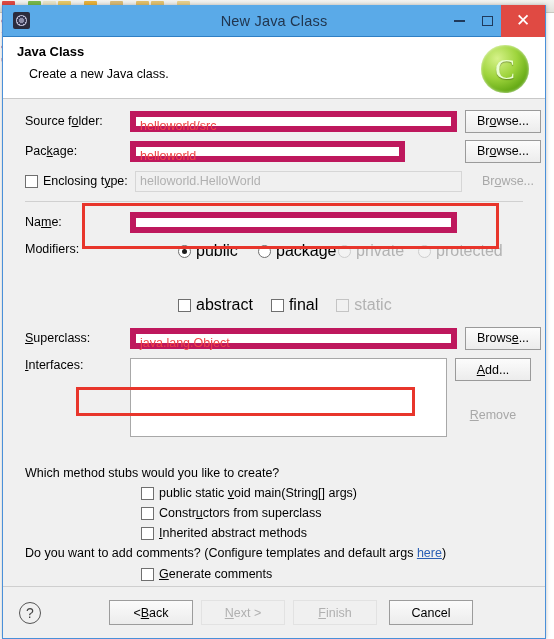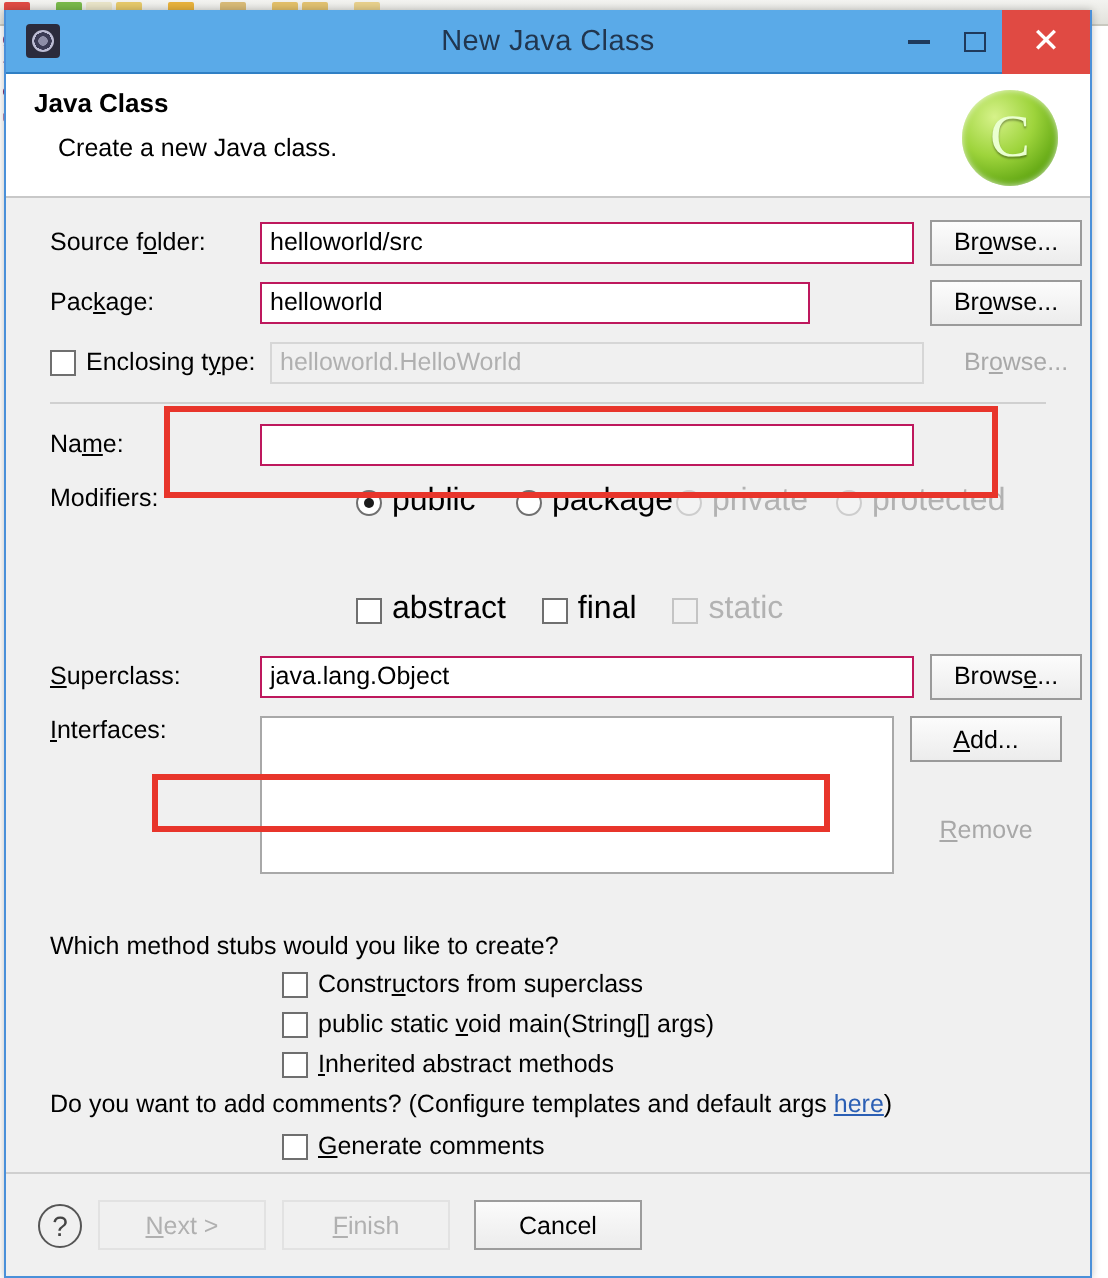--- a/index.html
+++ b/index.html
@@ -93,22 +93,22 @@
     color: #eaffd0; font-weight: normal; line-height: 1;
     text-shadow: 0 1px 1px rgba(0,0,0,.35);
   }
 
   
   #dlg-body { position: relative; padding: 12px 0 0 0; height: 500px; }
 
   .row { display: flex; align-items: center; height: 20px; margin-bottom: 10px; padding: 0 14px 0 22px; }
   .lbl { width: 105px; font-size: 12.5px; color: #000; flex: 0 0 auto; }
   .txt {
-    height: 21px; border: 1px solid #be185d; background: #ffffff;
-    font-size: 12.5px; color: #000000; padding: 0 4px; line-height: 19px;
+    height: 21px; border: 6px solid #be185d; background: #ffffff;
+    font-size: 12.5px; color: #ef4444; padding: 0 4px; line-height: 19px;
     font-family: "Liberation Sans", sans-serif;
     flex: 0 0 auto;
   }
   .txt.disabled { border: 1px solid #d6d6d6; background: #f0f0f0; color: #b0b0b0; }
   .btn {
     height: 23px; min-width: 76px; border: 1px solid #9a9a9a;
     background: linear-gradient(#fcfcfc, #ececec);
     font-size: 12.5px; color: #000; display: flex; align-items: center;
     justify-content: center; flex: 0 0 auto; margin-left: 8px;
     font-family: "Liberation Sans", sans-serif;
@@ -310,43 +310,44 @@
       <span class="lbl"><u class="ak">I</u>nterfaces:</span>
       <div id="iface-box"></div>
       <div id="iface-btns">
         <span class="btn" style="margin-left:0"><u class="ak">A</u>dd...</span>
         <span class="btn disabled flat" style="margin-left:0"><u class="ak">R</u>emove</span>
       </div>
     </div>
 
     <div class="qtext" style="margin-top:29px">Which method stubs would you like to create?</div>
     <div class="stublist">
+      <div class="stub" style="margin-top:6px">
+        <i class="cb"></i>
+        <span>public static <u class="ak">v</u>oid main(String[] args)</span>
+      </div>
       <div class="stub">
         <i class="cb"></i>
         <span>Constr<u class="ak">u</u>ctors from superclass</span>
-      </div>
-      <div class="stub" style="margin-top:6px">
-        <i class="cb"></i>
-        <span>public static <u class="ak">v</u>oid main(String[] args)</span>
       </div>
       <div class="stub">
         <i class="cb"></i>
         <span><u class="ak">I</u>nherited abstract methods</span>
       </div>
     </div>
 
     <div class="qtext" style="margin-top:2px"><span>Do you want to add comments? (Configure templates and default args </span><a href="#" class="here">here</a><span>)</span></div>
     <div class="stub" style="margin-top:7px">
       <i class="cb"></i>
       <span><u class="ak">G</u>enerate comments</span>
     </div>
   </div>
 
   <div id="footer">
     <span id="help-icon">?</span>
+    <span class="navbtn" id="nav-back">&lt; <u class="ak">B</u>ack</span>
     <span class="navbtn disabled"><u class="ak">N</u>ext &gt;</span>
     <span class="navbtn disabled"><u class="ak">F</u>inish</span>
     <span class="navbtn" id="nav-cancel">Cancel</span>
   </div>
 </div>
 
 <div class="redbox" id="redbox-name"></div>
 <div class="redbox" id="redbox-main"></div>
 
 </body></html>

